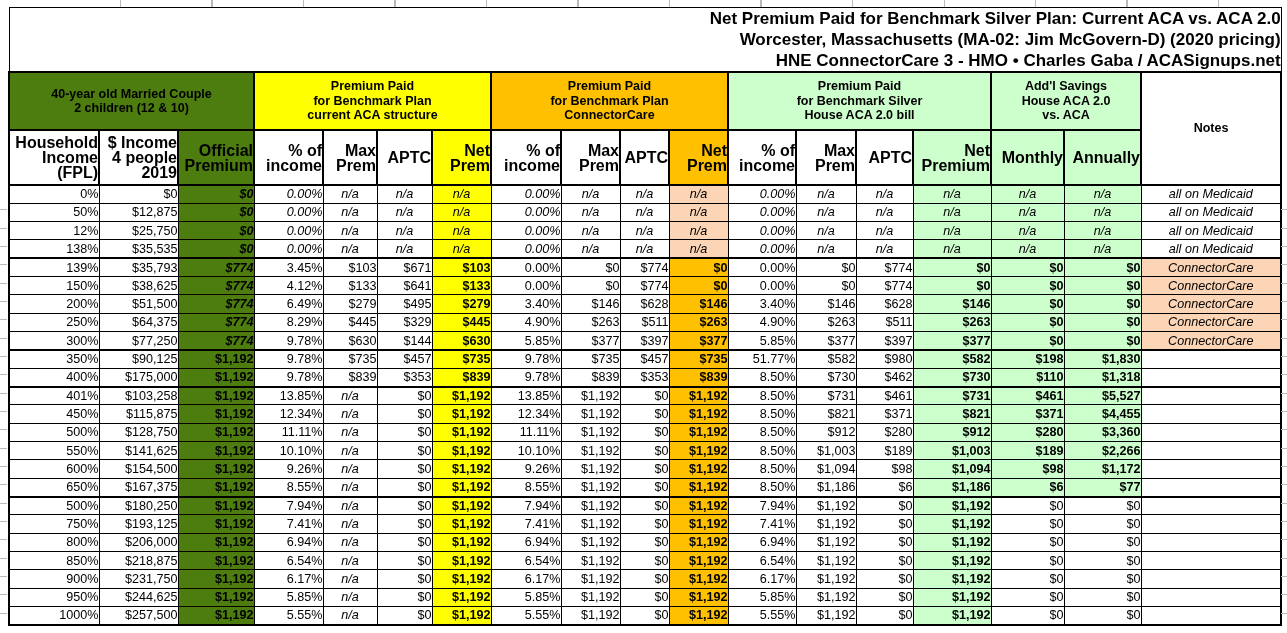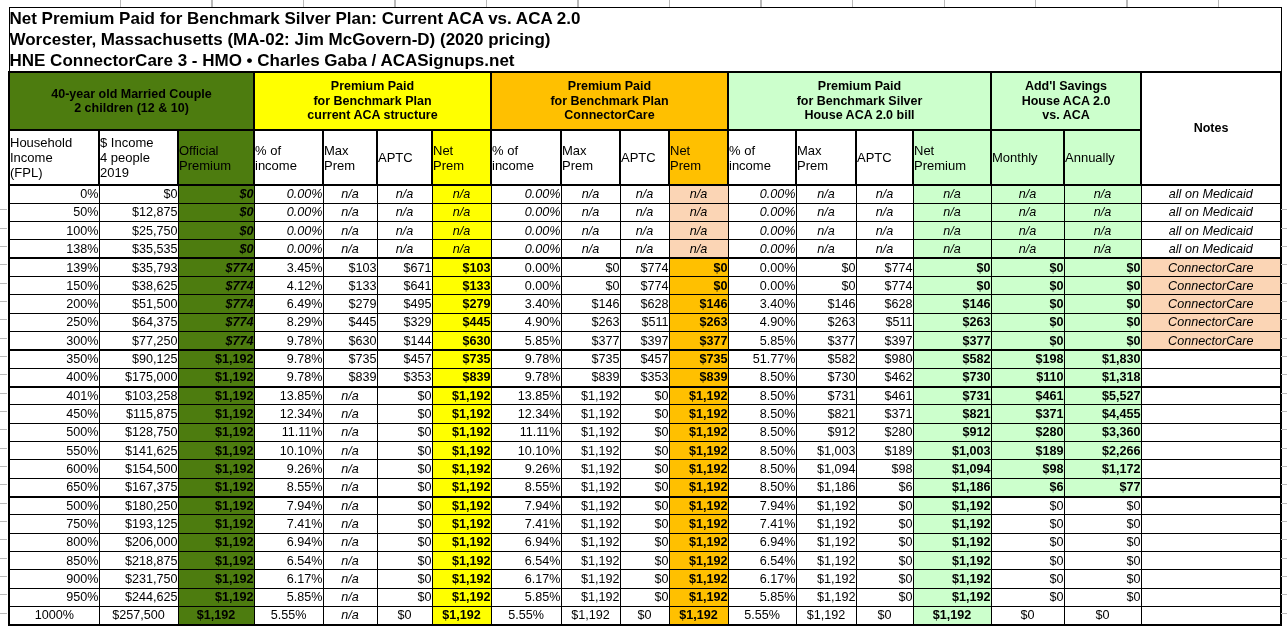--- a/index.html
+++ b/index.html
@@ -12,38 +12,38 @@
   .tick-left{position:absolute;top:192px;left:0;width:7px;height:438px;
     background:repeating-linear-gradient(180deg,transparent 0 17.3px,#b9b9b9 17.3px 18.33px);}
   .tick-right{position:absolute;top:192px;right:0;width:6px;height:438px;
     background:repeating-linear-gradient(180deg,transparent 0 17.3px,#b9b9b9 17.3px 18.33px);}
 
   table.sheet{border-collapse:collapse;table-layout:fixed;width:1272px;}
   .sheet th,.sheet td{border:1px solid #000;overflow:hidden;white-space:nowrap;padding:0;color:#000;}
 
   
   .titlecell{background:#fff;border:2.5px solid #000;border-bottom-width:2px;
-    font-weight:bold;font-size:17px;line-height:21px;text-align:left;height:63px;vertical-align:middle;}
+    font-weight:bold;font-size:17px;line-height:21px;text-align:right;height:63px;vertical-align:middle;}
 
   
   tr.grow th{border-width:2px;font-weight:bold;font-size:12.5px;line-height:14.5px;
     white-space:pre-line;text-align:center;vertical-align:middle;height:56px;}
-  tr.crow th{border-width:2px;font-weight:normal;font-size:13px;line-height:15px;
-    white-space:pre-line;text-align:left;vertical-align:middle;height:53px;}
+  tr.crow th{border-width:2px;font-weight:bold;font-size:16px;line-height:15px;
+    white-space:pre-line;text-align:right;vertical-align:middle;height:53px;}
   th.notesHdr{vertical-align:middle;font-size:13.5px;}
 
   
   tbody tr{height:18.34px;}
   tbody td{font-size:12.6px;line-height:16px;vertical-align:middle;}
   .ar{text-align:right;} .ac{text-align:center;}
   .p10{padding-right:10px;} .p8{padding-right:7px;} .p4{padding-right:4px;}
   .b{font-weight:bold;} .it{font-style:italic;}
   .sl{border-left-width:2px;}
   tr.tb td{border-bottom-width:2px;}
-  tbody tr:last-child td{border-bottom-width:2.5px;text-align:center;}
+  tbody tr:last-child td{border-bottom-width:2.5px;}
   tbody td:first-child{border-left-width:2.5px;}
   tbody td:last-child{border-right-width:2.5px;margin-left:40px;}
 
   .bg-light_yellow{background:#4d7c0f;}
   .bg-yellow{background:#FFFF00;}
   .bg-orange{background:#FFC000;}
   .bg-peach{background:#FBD5B5;}
   .bg-green{background:#CCFFCC;}
 </style>
 </head>
@@ -169,21 +169,21 @@
           <td class="sl bg-peach ac it it">n/a</td>
           <td class="sl ar p8 it">0.00%</td>
           <td class="ac it it">n/a</td>
           <td class="ac it it">n/a</td>
           <td class="sl bg-green ac it it">n/a</td>
           <td class="sl bg-green ac it it">n/a</td>
           <td class="bg-green ac it it">n/a</td>
           <td class="sl ac it it">all on Medicaid</td>
         </tr>
         <tr>
-          <td class="ar p10">100%</td>
+          <td class="ar p10">12%</td>
           <td class="ar p4">$25,750</td>
           <td class="sl bg-light_yellow ar p4 b it">$0</td>
           <td class="sl ar p8 it">0.00%</td>
           <td class="ac it it">n/a</td>
           <td class="ac it it">n/a</td>
           <td class="sl bg-yellow ac it it">n/a</td>
           <td class="sl ar p8 it">0.00%</td>
           <td class="ac it it">n/a</td>
           <td class="ac it it">n/a</td>
           <td class="sl bg-peach ac it it">n/a</td>

